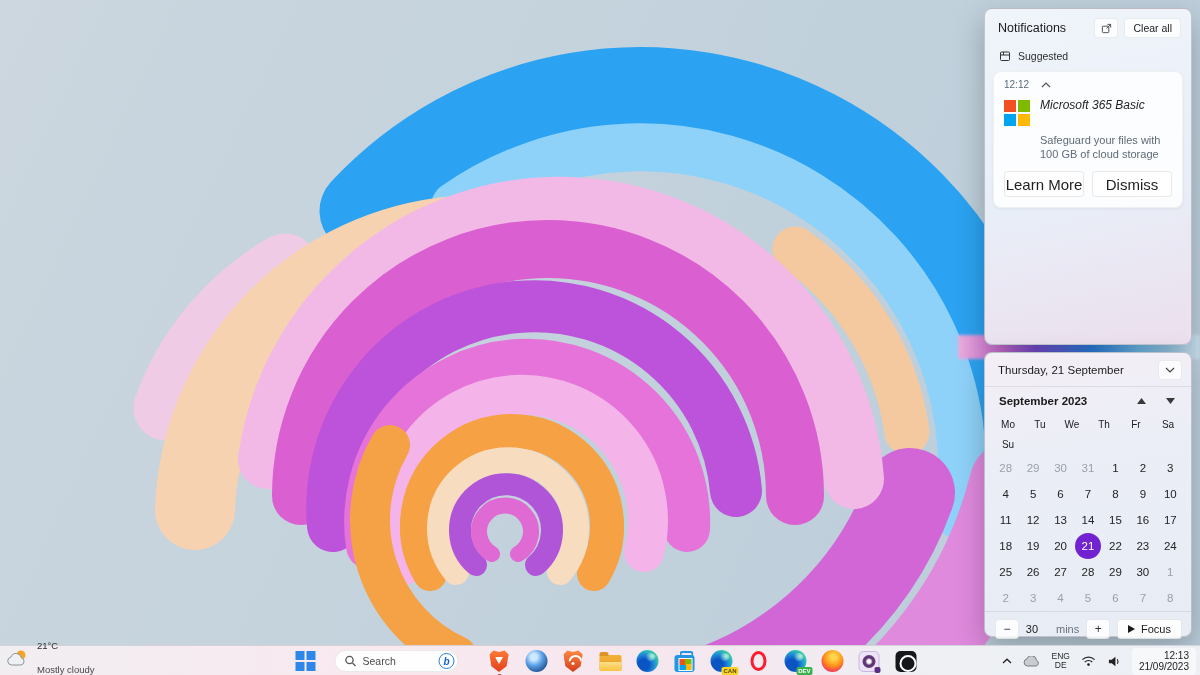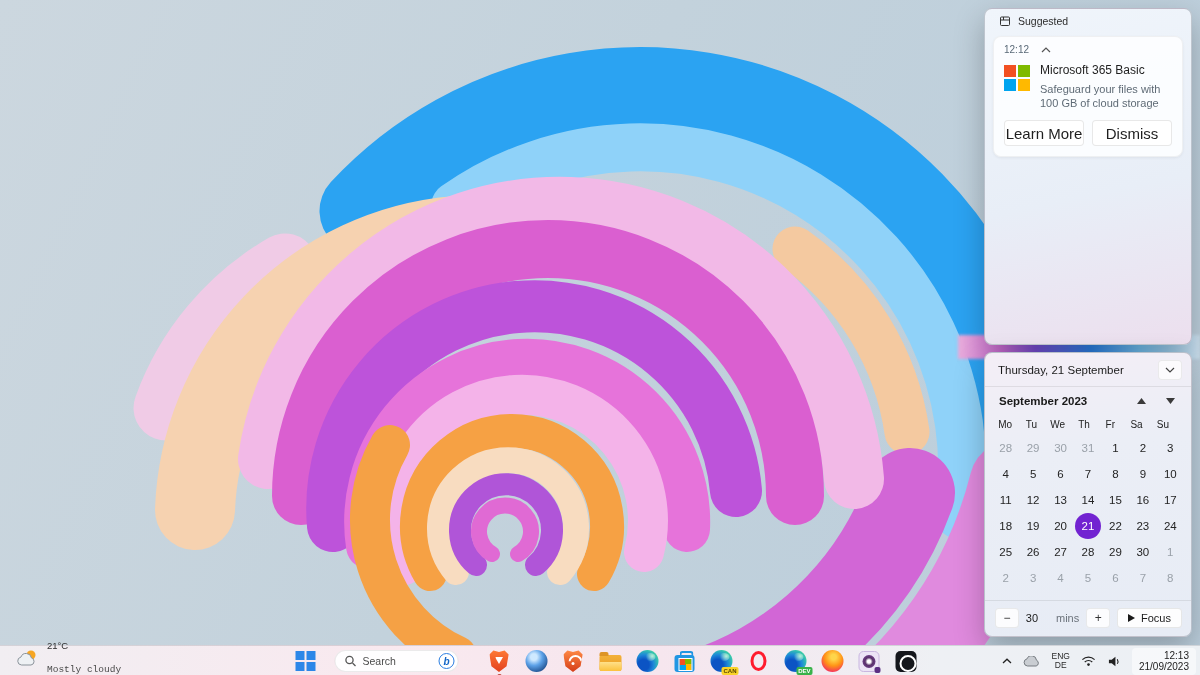--- a/index.html
+++ b/index.html
@@ -30,36 +30,36 @@
   .btn-sm{margin-left:6px;font-size:10.5px;color:#1a1a1a;background:rgba(255,255,255,.78);
     border:1px solid rgba(0,0,0,.07);border-radius:4px;padding:3px 8px;}
   .np-suggested{display:flex;align-items:center;gap:7px;padding:6px 14px 4px 14px;font-size:10.5px;color:#2c2c2c;}
   .ncard{margin:5px 8px;background:rgba(253,254,255,.9);border-radius:8px;
     border:1px solid rgba(0,0,0,.05);box-shadow:0 1px 3px rgba(0,0,0,.06);
     padding:7px 10px 10px 10px;}
   .ncard-time{display:flex;align-items:center;gap:12px;font-size:10px;color:#5a6a78;margin-bottom:8px;}
   .ncard-body{display:flex;gap:10px;align-items:flex-start;margin-bottom:10px;}
   .mslogo{display:grid;grid-template-columns:12px 12px;grid-template-rows:12px 12px;gap:2px;margin-top:2px;}
   .mslogo span{display:block;}
-  .ncard-title{font-size:12px;color:#1f1f1f;margin-bottom:5px;}
+  .ncard-title{font-size:12px;color:#1f1f1f;margin-bottom:21px;font-style:italic;}
   .ncard-msg{font-size:11px;line-height:14px;color:#5f6b76;}
   .ncard-actions{display:flex;gap:8px;}
   .act-btn{flex:1;height:26px;display:flex;align-items:center;justify-content:center;
     font-size:15px;color:#1f1f1f;background:rgba(255,255,255,.92);
     border:1px solid rgba(0,0,0,.09);border-radius:4px;}
 
   #cal-panel{left:984px;top:352px;width:208px;height:285px;
     background:linear-gradient(172deg,#f4eef6 0%,#ebeef6 35%,#e7ecf5 100%);
     display:flex;flex-direction:column;}
   .cal-header{display:flex;align-items:center;padding:7px 9px 6px 13px;border-bottom:1px solid rgba(0,0,0,.08);}
   .cal-date{flex:1;font-size:11.5px;color:#1a1a1a;}
   .cal-month-row{display:flex;align-items:center;padding:8px 16px 4px 14px;}
   .cal-month{flex:1;font-size:11.5px;font-weight:bold;color:#1a1a1a;}
   .nav-arrow{margin-left:20px;display:flex;}
-  .dow-row{display:grid;grid-template-columns:repeat(7,1fr);padding:4px 15px 0 7px;}
+  .dow-row{display:grid;grid-template-columns:repeat(6,1fr);padding:4px 7px 0 7px;}
   .dow{font-size:10px;color:#222;text-align:center;height:20px;line-height:20px;}
   .cal-grid{display:grid;grid-template-columns:repeat(7,1fr);grid-auto-rows:26px;padding:0 7px;flex:1;}
   .day{width:26px;height:26px;margin:auto;display:flex;align-items:center;justify-content:center;
     font-size:11.5px;color:#242424;border-radius:50%;}
   .day.muted{color:#9aa1a9;}
   .day.selected{background:var(--accent);color:#fff;}
   .focus-bar{display:flex;align-items:center;gap:7px;padding:7px 9px 8px 10px;border-top:1px solid rgba(0,0,0,.08);}
   .step-btn{width:24px;height:20px;display:flex;align-items:center;justify-content:center;
     background:rgba(255,255,255,.85);border:1px solid rgba(0,0,0,.08);border-radius:4px;
     font-size:12px;color:#333;}
@@ -67,24 +67,24 @@
   .duration .unit{color:#6c737b;margin-left:18px;}
   .focus-btn{margin-left:auto;display:flex;align-items:center;gap:6px;
     background:rgba(255,255,255,.9);border:1px solid rgba(0,0,0,.09);border-radius:4px;
     padding:3px 10px;font-size:11px;color:#1a1a1a;}
   .play-tri{width:0;height:0;border-left:7px solid #1a1a1a;border-top:4.5px solid transparent;border-bottom:4.5px solid transparent;}
 
   
   #taskbar{position:absolute;left:0;bottom:0;width:1200px;height:30px;z-index:3;
     background:linear-gradient(90deg,#f1eef2 0%,#f9e9ef 32%,#f6e6ee 55%,#eef0f4 78%,#ecf0f4 100%);
     border-top:1px solid rgba(110,115,125,.22);}
-  .tb-left{position:absolute;left:10px;top:0;height:24px;display:flex;align-items:center;gap:7px;padding:0 6px;border-radius:4px;}
+  .tb-left{position:absolute;left:0;top:0;height:24px;display:flex;align-items:center;gap:7px;padding:0 6px;border-radius:4px;}
   .wx-text{display:flex;flex-direction:column;justify-content:center;line-height:10px;}
   .wx-temp{font-size:9.5px;color:#2e2e2e;}
-  .wx-cond{font-size:9.5px;color:#4a4a4a;margin-top:14px;font-family:Liberation Mono, monospace;}
+  .wx-cond{font-size:9.5px;color:#4a4a4a;margin-top:14px;}
   .tb-center{position:absolute;left:50%;top:0;transform:translateX(-50%);height:30px;display:flex;align-items:center;gap:28px;}
   .tb-btn{position:relative;width:25px;height:25px;display:flex;align-items:center;justify-content:center;border-radius:4px;}
   .win-logo{width:9px;height:9px;background:#2c87e8;box-shadow:11px 0 #2c87e8,0 11px #2c87e8,11px 11px #2c87e8;margin:-11px -11px 0 0;}
   .search-pill{display:flex;align-items:center;gap:6px;width:124px;height:22px;
     background:rgba(255,255,255,.95);border:1px solid rgba(0,0,0,.08);border-radius:12px;padding:0 3px 0 9px;}
   .search-pill .ph{flex:1;font-size:10.5px;color:#4b4b4b;}
   .bing{width:16px;height:16px;border-radius:50%;border:1.5px solid #2a7de1;background:#fff;
     display:flex;align-items:center;justify-content:center;font-size:10px;font-style:italic;font-weight:bold;color:#1466c8;}
   .glyph{position:relative;display:block;}
   .run-dot{position:absolute;bottom:-3px;left:50%;transform:translateX(-50%);width:4px;height:3px;border-radius:2px;background:#c0554d;}
@@ -151,20 +151,30 @@
   <path d="M404,565 A126,126 0 1 1 644,552" stroke="#f4b3e9" stroke-width="40"></path>
   <path d="M390,445 A150,150 0 0 0 457,656" stroke="#f5a145" stroke-width="40"></path>
   <path d="M430,574 A95,95 0 1 1 594,574" stroke="#f6a144" stroke-width="34"></path>
   <path d="M456,572 A68,68 0 1 1 560,572" stroke="#f8dcc0" stroke-width="26"></path>
   <path d="M476,565 A46,46 0 1 1 536,565" stroke="#b055d8" stroke-width="22"></path>
   <path d="M492,554 A26,26 0 1 1 518,554" stroke="#e06ad4" stroke-width="16"></path>
 </svg>
 <div class="wp-strip"></div>
 
 <section class="panel" id="notif-panel">
+  <div class="np-header">
+    <span class="np-title">Notifications</span>
+    <span class="iconbtn">
+      <svg width="11" height="11" viewBox="0 0 12 12">
+        <rect x="1.5" y="3.5" width="7" height="7" rx="1" stroke="#444" fill="none"></rect>
+        <path d="M7 1.5h3.5V5 M10.5 1.5 L6 6" stroke="#444" fill="none"></path>
+      </svg>
+    </span>
+    <span class="btn-sm">Clear all</span>
+  </div>
   <div class="np-suggested">
     <svg width="12" height="12" viewBox="0 0 12 12">
       <rect x="1.5" y="2" width="9" height="8.5" rx="1" stroke="#333" fill="none"></rect>
       <path d="M1.5 5h9 M4.5 2v3" stroke="#333" fill="none"></path>
     </svg>
     <span>Suggested</span>
   </div>
   <div class="ncard">
     <div class="ncard-time">
       <span>12:12</span>

